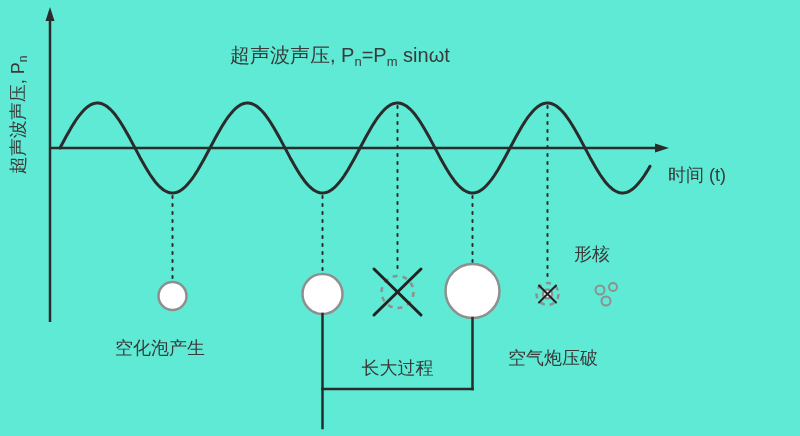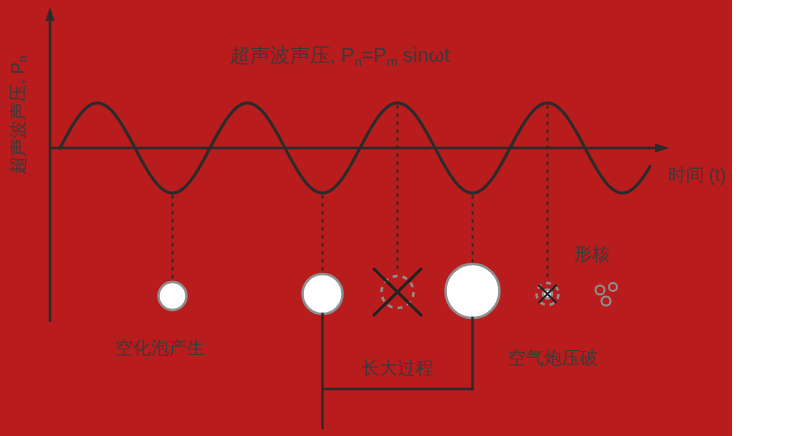--- a/index.html
+++ b/index.html
@@ -2,23 +2,23 @@
 <html style="--dark: #2b2b2b; --gray: #8f8f8f; --text: #3a3a3a;"><head>
 <meta charset="utf-8">
 <style>
   html, body {
     margin: 0;
     padding: 0;
     background: #ffffff;
   }
   .stage {
     position: relative;
-    width: 732px;
+    width: 800px;
     height: 436px;
-    background: #b91c1c;
+    background: #5eead4;
     font-family: "Liberation Sans", "DejaVu Sans", sans-serif;
     overflow: hidden;
   }
   svg {
     display: block;
   }
   svg text {
     fill: var(--text, #3a3a3a);
     font-family: "Liberation Sans", "DejaVu Sans", sans-serif;
   }

